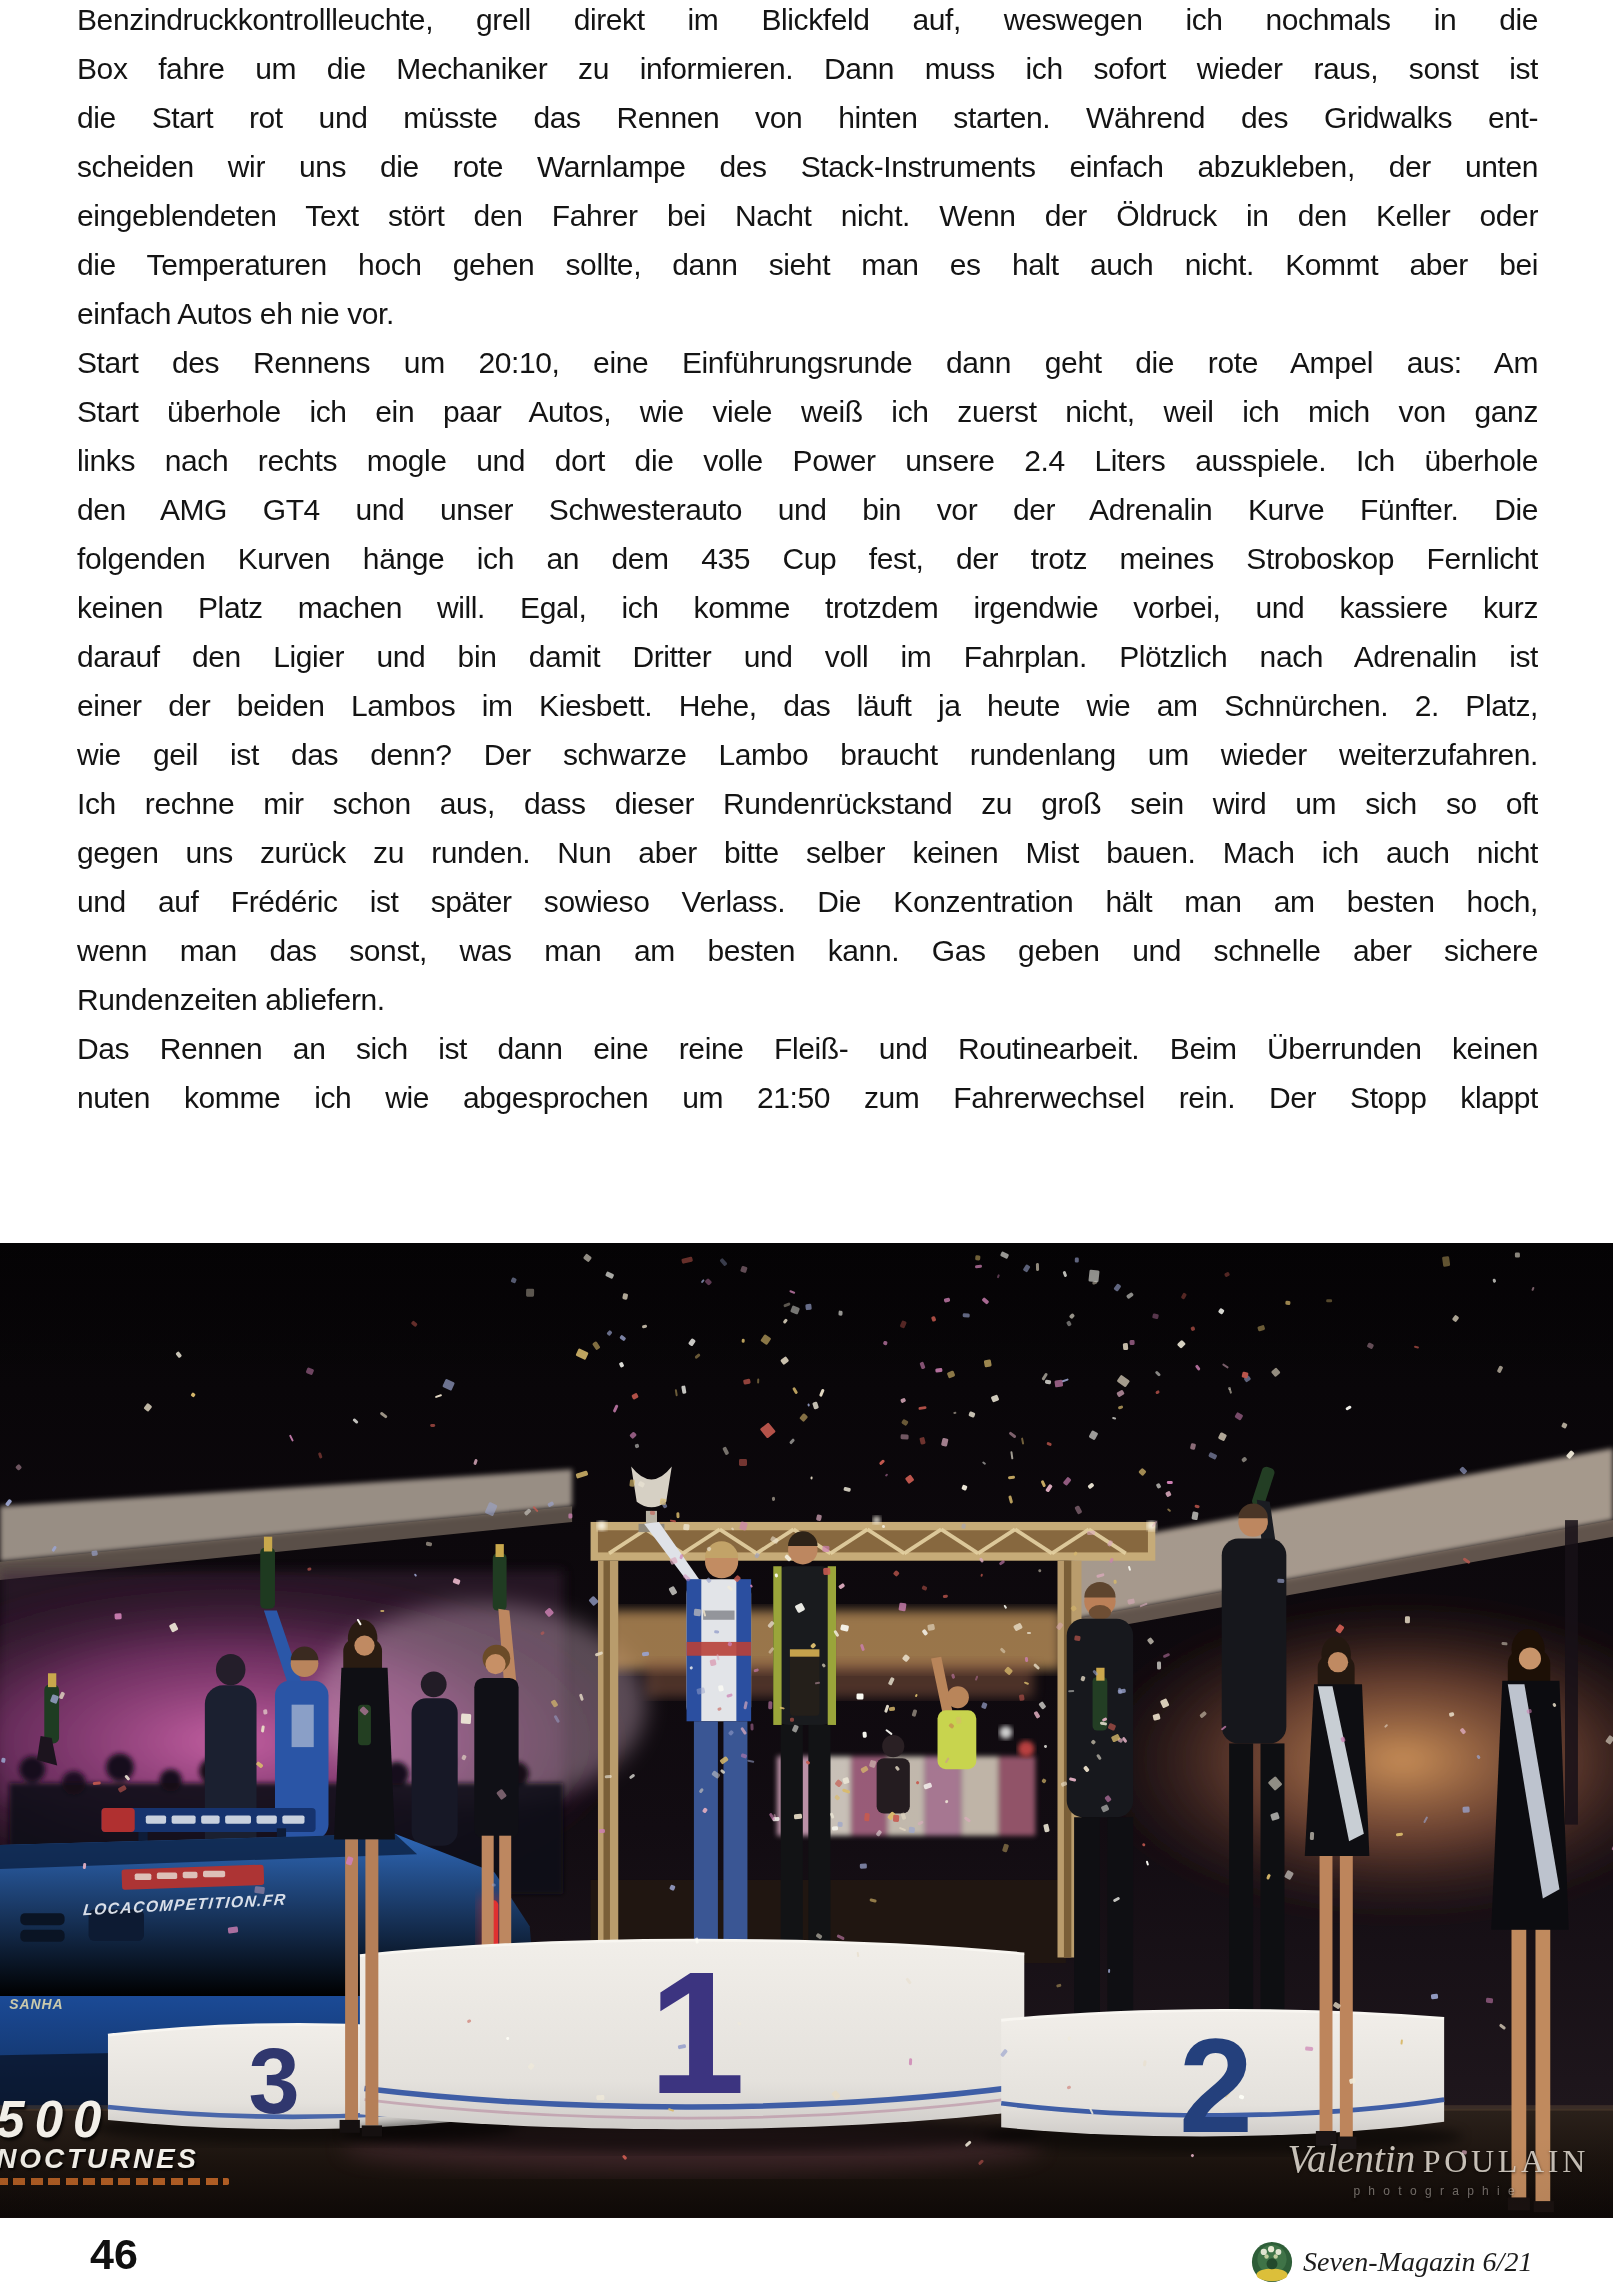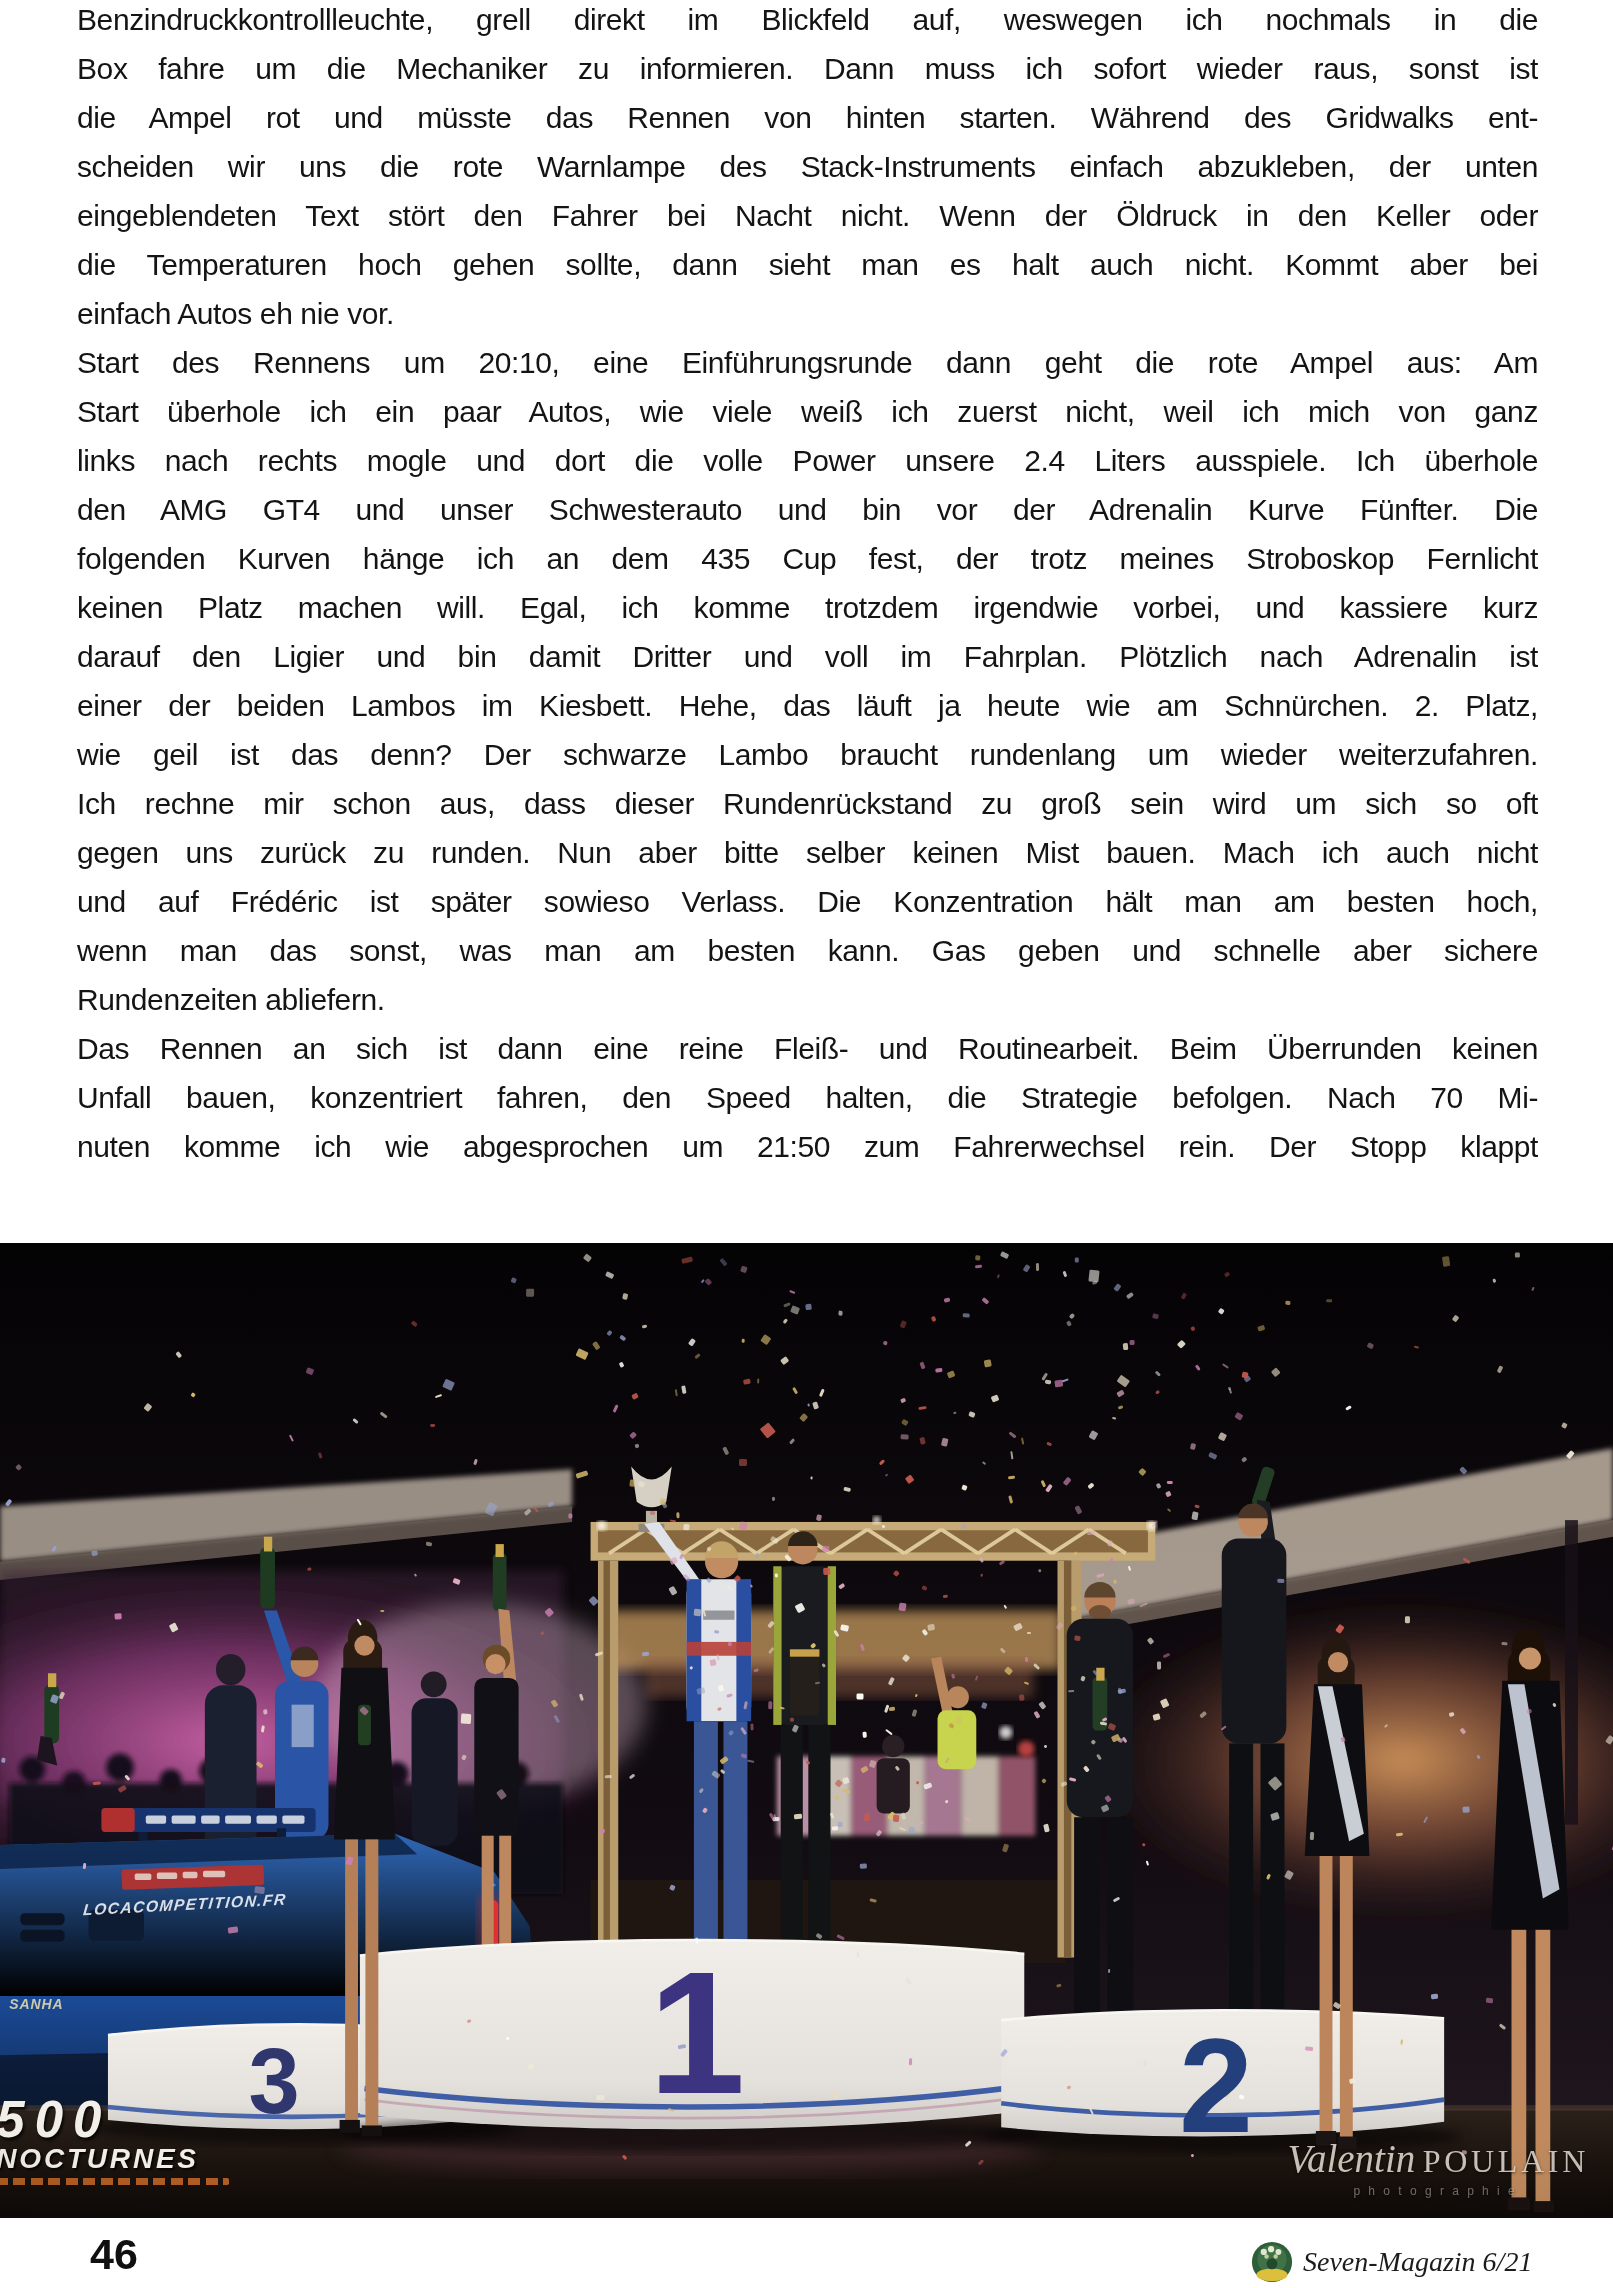--- a/index.html
+++ b/index.html
@@ -62,41 +62,40 @@
   }
 </style>
 </head>
 <body>
 
 <div class="page">
 
   <div class="article" id="article-text">
       <div class="tline">Benzindruckkontrollleuchte, grell direkt im Blickfeld auf, weswegen ich nochmals in die</div>
       <div class="tline">Box fahre um die Mechaniker zu informieren. Dann muss ich sofort wieder raus, sonst ist</div>
-      <div class="tline">die Ampel rot und müsste das Rennen von hinten starten. Während des Gridwalks ent-</div>
+      <div class="tline">die Start rot und müsste das Rennen von hinten starten. Während des Gridwalks ent-</div>
       <div class="tline">scheiden wir uns die rote Warnlampe des Stack-Instruments einfach abzukleben, der unten</div>
       <div class="tline">eingeblendeten Text stört den Fahrer bei Nacht nicht. Wenn der Öldruck in den Keller oder</div>
       <div class="tline">die Temperaturen hoch gehen sollte, dann sieht man es halt auch nicht. Kommt aber bei</div>
       <div class="tline tlast">einfach Autos eh nie vor.</div>
       <div class="tline">Start des Rennens um 20:10, eine Einführungsrunde dann geht die rote Ampel aus: Am</div>
       <div class="tline">Start überhole ich ein paar Autos, wie viele weiß ich zuerst nicht, weil ich mich von ganz</div>
       <div class="tline">links nach rechts mogle und dort die volle Power unsere 2.4 Liters ausspiele. Ich überhole</div>
       <div class="tline">den AMG GT4 und unser Schwesterauto und bin vor der Adrenalin Kurve Fünfter. Die</div>
       <div class="tline">folgenden Kurven hänge ich an dem 435 Cup fest, der trotz meines Stroboskop Fernlicht</div>
       <div class="tline">keinen Platz machen will. Egal, ich komme trotzdem irgendwie vorbei, und kassiere kurz</div>
       <div class="tline">darauf den Ligier und bin damit Dritter und voll im Fahrplan. Plötzlich nach Adrenalin ist</div>
       <div class="tline">einer der beiden Lambos im Kiesbett. Hehe, das läuft ja heute wie am Schnürchen. 2. Platz,</div>
       <div class="tline">wie geil ist das denn? Der schwarze Lambo braucht rundenlang um wieder weiterzufahren.</div>
       <div class="tline">Ich rechne mir schon aus, dass dieser Rundenrückstand zu groß sein wird um sich so oft</div>
       <div class="tline">gegen uns zurück zu runden. Nun aber bitte selber keinen Mist bauen. Mach ich auch nicht</div>
       <div class="tline">und auf Frédéric ist später sowieso Verlass. Die Konzentration hält man am besten hoch,</div>
       <div class="tline">wenn man das sonst, was man am besten kann. Gas geben und schnelle aber sichere</div>
       <div class="tline tlast">Rundenzeiten abliefern.</div>
       <div class="tline">Das Rennen an sich ist dann eine reine Fleiß- und Routinearbeit. Beim Überrunden keinen</div>
-      <div class="tline">Unfall bauen, konzentriert fahren, den Speed halten, die Strategie befolgen. Nach 70 Mi-</div>
       <div class="tline">nuten komme ich wie abgesprochen um 21:50 zum Fahrerwechsel rein. Der Stopp klappt</div>
     </div>
 
   <div class="photo">
 
     <svg class="scene" width="1613" height="975" viewBox="0 0 1748 1056">
       <defs>
         <linearGradient id="skyG" x1="0" y1="0" x2="0" y2="1">
           <stop offset="0" stop-color="#060406"></stop>
             <stop offset="0.6" stop-color="#120c12"></stop>

